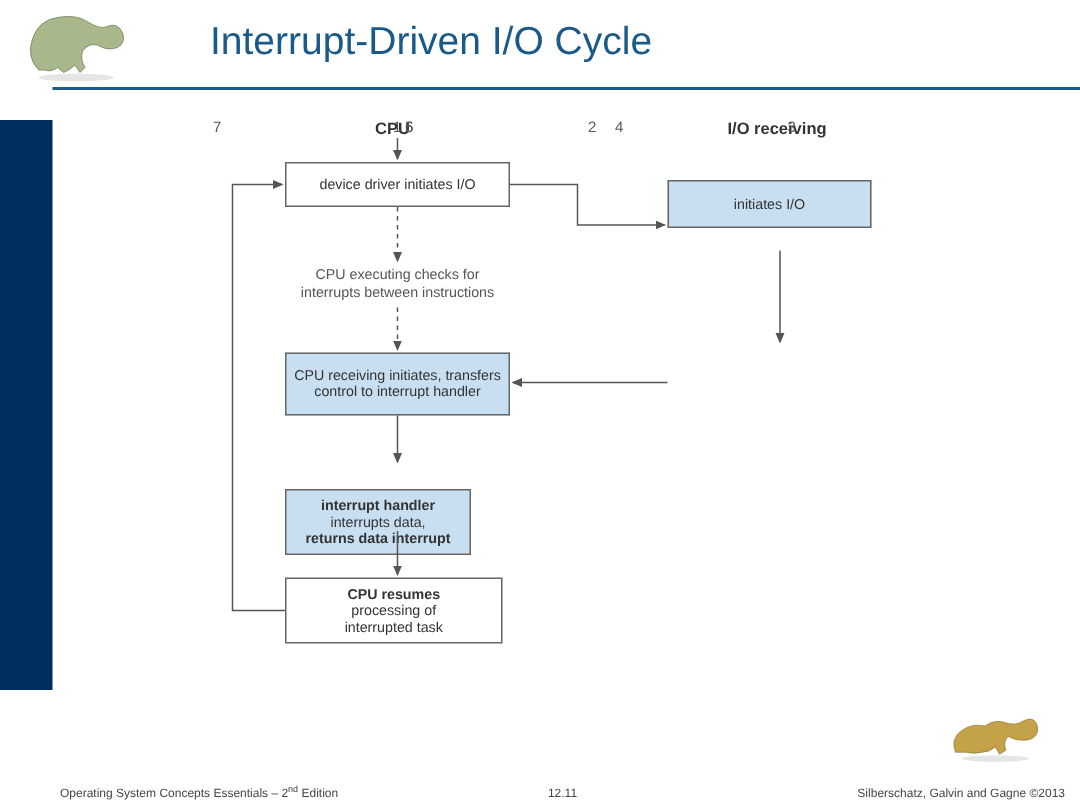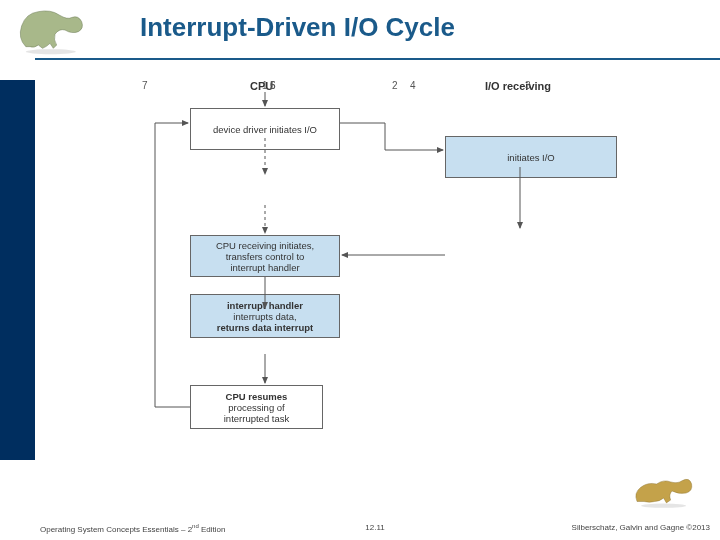--- a/index.html
+++ b/index.html
@@ -1,24 +1,24 @@
 <!DOCTYPE html>
 <html><head>
 <meta charset="utf-8">
 <style>
 *{margin:0;padding:0;box-sizing:border-box}
 body{width:720px;height:540px;font-family:Arial,Helvetica,sans-serif;background:#fff;position:relative}
 .left-bar{position:absolute;left:0;top:80px;width:35px;height:380px;background:#002e5f}
 .header{position:relative;height:60px}
 .dino-tl{position:absolute;left:10px;top:5px;width:90px;height:50px}
-.title{position:absolute;left:140px;top:12px;font-size:26px;font-weight:bold;color:#1a5a8a}
+.title{position:absolute;left:140px;top:12px;font-size:26px;font-weight:normal;color:#1a5a8a}
 .rule{position:absolute;left:35px;right:0;top:58px;height:2px;background:#1a5a8a}
 .diagram{position:absolute;left:130px;top:80px;width:510px;height:400px}
 .col-head{position:absolute;font-size:11px;color:#333;font-weight:bold}
-.box{position:absolute;border:1px solid #666;text-align:center;font-size:9.5px;color:#333;display:flex;flex-direction:column;justify-content:center;padding:20px}
+.box{position:absolute;border:1px solid #666;text-align:center;font-size:9.5px;color:#333;display:flex;flex-direction:column;justify-content:center;padding:0}
 .box.white{background:#fff}
 .box.blue{background:#c7dff0}
 .lbl{position:absolute;font-size:10px;color:#555}
 .txt{position:absolute;font-size:9.5px;color:#555;text-align:center;line-height:1.25}
 svg.arrows{position:absolute;left:0;top:0;width:510px;height:400px;pointer-events:none}
 .footer{position:absolute;bottom:6px;left:40px;right:10px;font-size:8px;color:#444;display:flex;justify-content:space-between}
 .footer .mid{position:absolute;left:50%;transform:translateX(-50%)}
 sup{font-size:6px}
 .dino-br{position:absolute;right:20px;bottom:30px;width:70px;height:45px}
 </style>
@@ -45,37 +45,41 @@
   <div class="lbl" style="left:395px;top:110">3</div>
   <div class="lbl" style="left:280px;top:165">4</div>
   <div class="lbl" style="left:140px;top:215">5</div>
   <div class="lbl" style="left:140px;top:290">6</div>
   <div class="lbl" style="left:12px;top:195">7</div>
 
   <div class="box white" style="left:60px;top:28px;width:150px;height:30px">
     <span>device driver initiates I/O</span>
   </div>
 
+  <div class="txt" style="left:60px;top:98px;width:150px">
+    <span>CPU executing checks for</span><br>
+    <span>interrupts between instructions</span>
+  </div>
 
-  <div class="box blue" style="left:315px;top:56px;width:172px;height:32px">
+  <div class="box blue" style="left:315px;top:40px;width:136px;height:32px">
     <span>initiates I/O</span>
   </div>
 
   <div class="box blue" style="left:60px;top:155px;width:150px;height:42px">
     <span>CPU receiving initiates, transfers control to interrupt handler</span>
   </div>
 
 
-  <div class="box blue" style="left:60px;top:214px;width:150px;height:44px">
+  <div class="box blue" style="left:60px;top:246px;width:124px;height:44px">
     <b>interrupt handler</b>
     <span>interrupts data,</span>
     <b>returns data interrupt</b>
   </div>
 
-  <div class="box white" style="left:60px;top:305px;width:133px;height:44px">
+  <div class="box white" style="left:60px;top:305px;width:145px;height:44px">
     <b>CPU resumes</b>
     <span>processing of</span>
     <span>interrupted task</span>
   </div>
 
   <svg class="arrows">
     <defs>
       <marker id="ah" markerWidth="8" markerHeight="8" refX="6" refY="3" orient="auto">
         <path d="M0,0 L7,3 L0,6 Z" fill="#555"></path>
       </marker>

